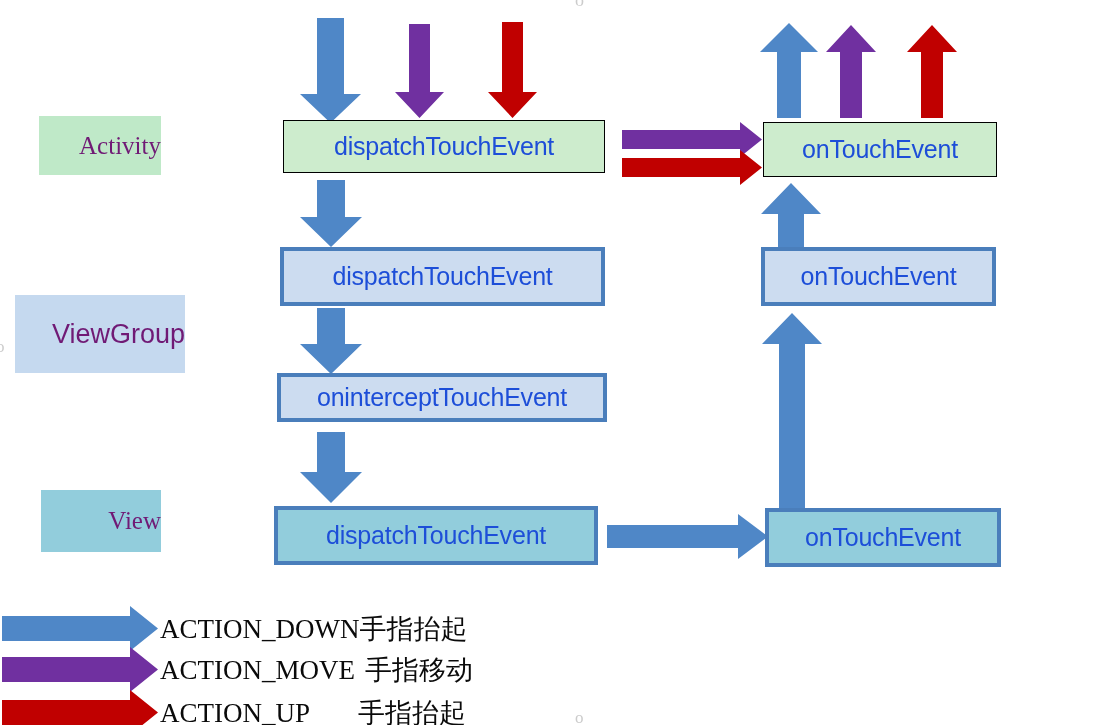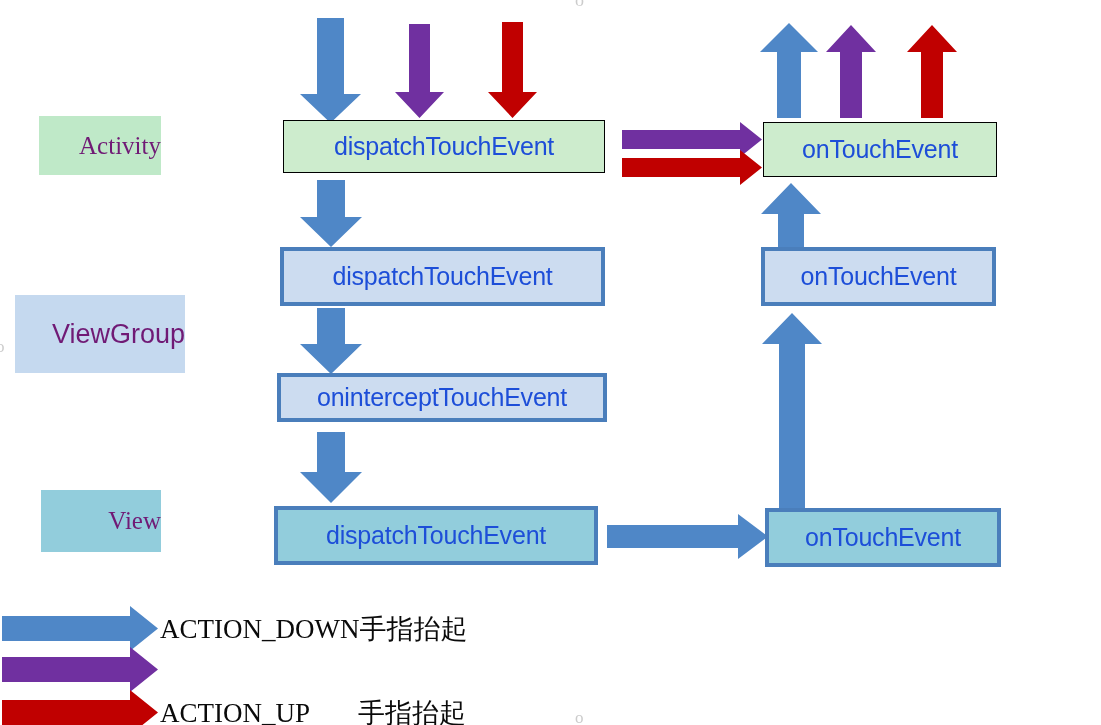--- a/index.html
+++ b/index.html
@@ -224,20 +224,24 @@
 <div class="legend-row" style="top:610px;">
   <div class="legend-arrow-slot"></div>
   <div class="legend-text">
     <span class="legend-action">ACTION_DOWN</span>
     <span class="legend-cn">手指抬起</span>
   </div>
 </div>
 
 <div class="legend-row" style="top:651px;">
   <div class="legend-arrow-slot"></div>
+  <div class="legend-text">
+    <span class="legend-action">ACTION_MOVE</span>
+    <span class="legend-cn" style="margin-left:10px;">手指移动</span>
+  </div>
 </div>
 
 <div class="legend-row" style="top:694px;">
   <div class="legend-arrow-slot"></div>
   <div class="legend-text">
     <span class="legend-action">ACTION_UP</span>
     <span class="legend-cn" style="margin-left:48px;">手指抬起</span>
   </div>
 </div>
 

